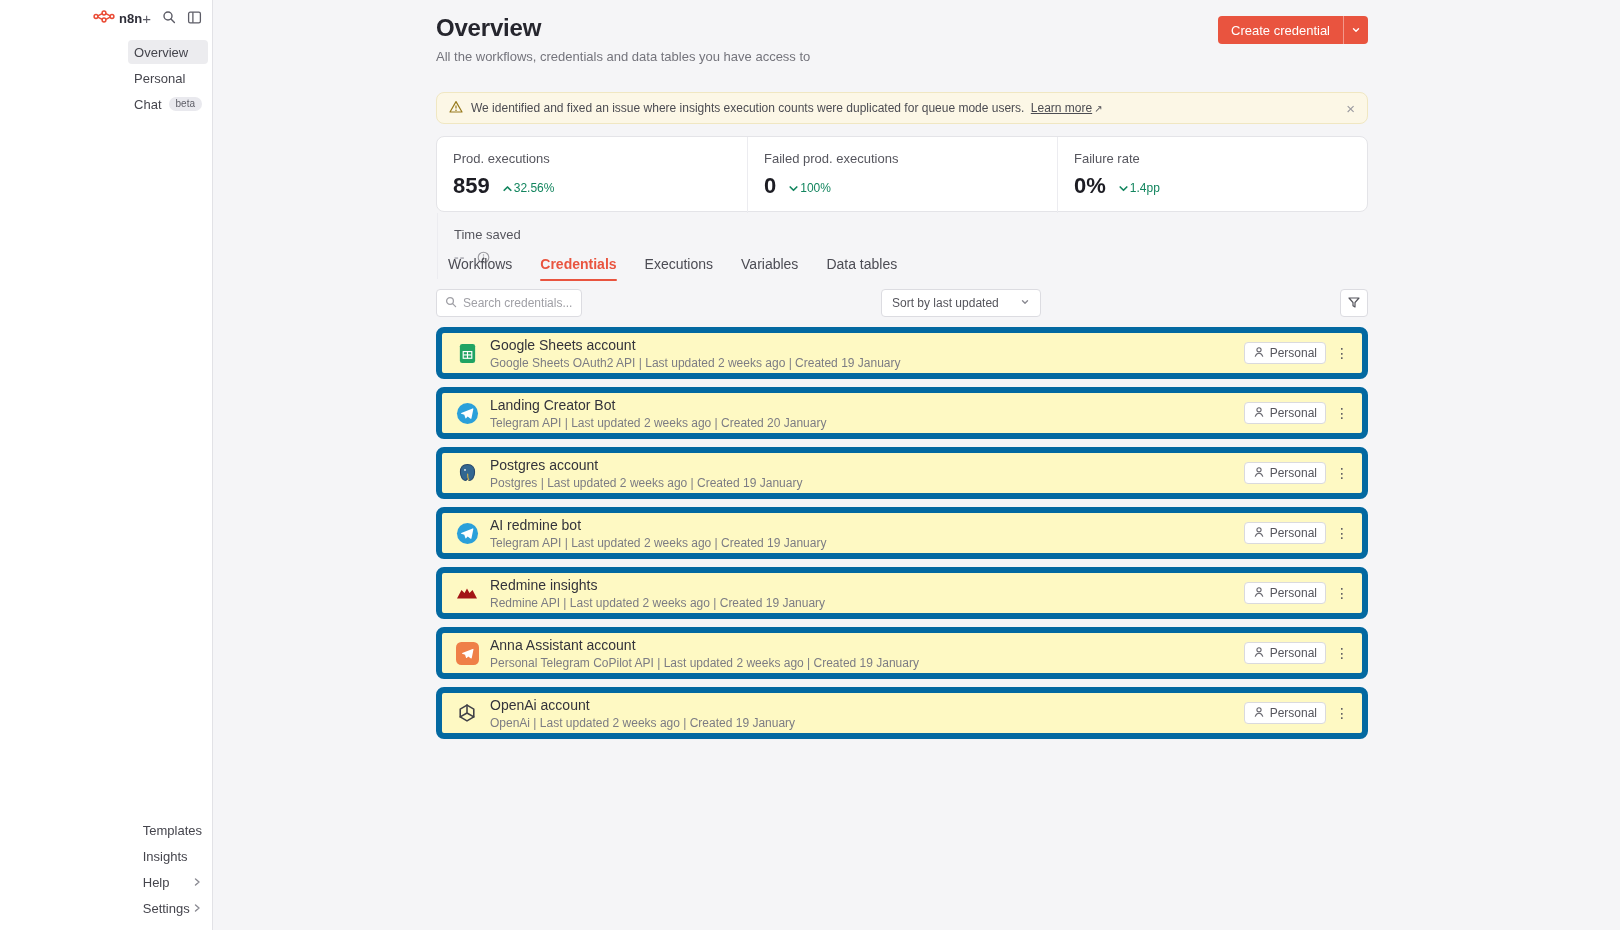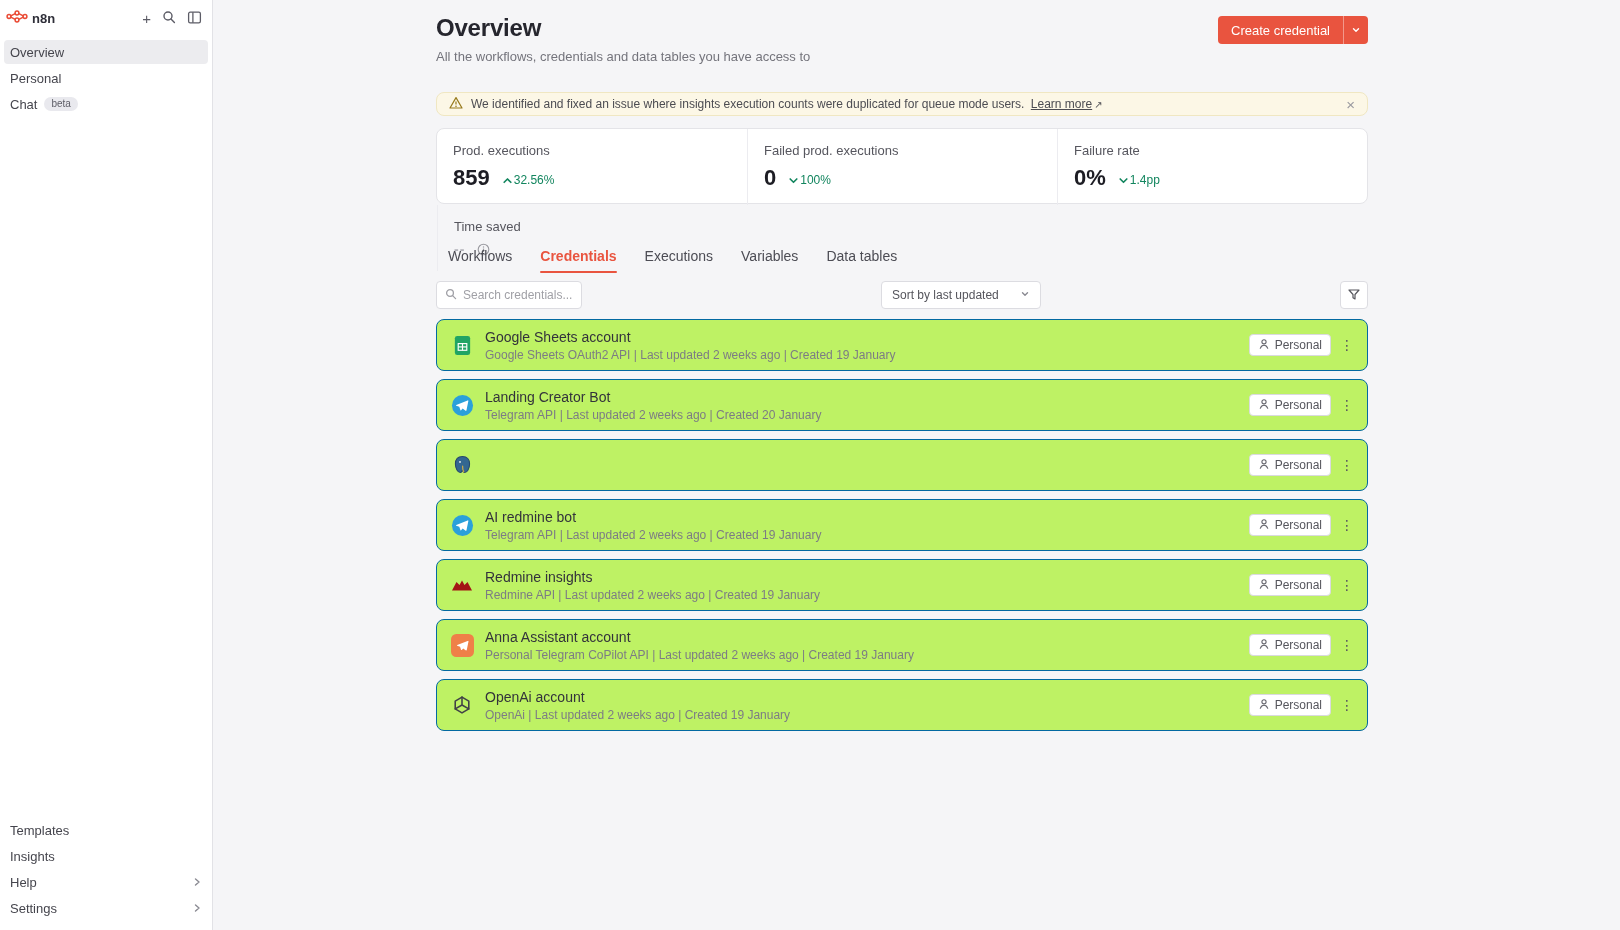--- a/index.html
+++ b/index.html
@@ -10,21 +10,21 @@
     background: #f5f5f7;
     color: #3a3a44;
     display: flex;
   }
   button { font-family: inherit; cursor: pointer; }
 
   
   .sidebar {
     width: 213px; min-width: 213px; height: 100%;
     background: #fff; border-right: 1px solid #e2e2e6;
-    display: flex; flex-direction: column;
+    display: flex; flex-direction: column; align-items: flex-end;
   }
   .sidebar-top {
     display: flex; align-items: center; justify-content: space-between;
     padding: 9px 10px 9px 6px;
   }
   .brand { display: flex; align-items: center; gap: 4px; }
   .brand-name { font-size: 13px; font-weight: 700; color: #2e2e38; }
   .top-icons { display: flex; align-items: center; gap: 11px; }
   .icon-btn { background: none; border: none; color: #5c5c66; display: flex; align-items: center; font-size: 15px; line-height: 1; padding: 0; }
   .nav { margin-top: 2px; }
@@ -53,21 +53,21 @@
     background: #e9543f; border: none; color: #fff; font-size: 13px;
     height: 28px; padding: 0 13px; border-radius: 4px 0 0 4px;
   }
   .split-btn .caret-part {
     background: #e9543f; border: none; color: #fff; width: 25px; height: 28px;
     border-left: 1px solid rgba(255,255,255,.4); border-radius: 0 4px 4px 0;
     display: flex; align-items: center; justify-content: center;
   }
 
   .banner {
-    margin-top: 28px; height: 24px;
+    margin-top: 28px; height: 32px;
     background: #fcf7e6; border: 1px solid #f0e7c2; border-radius: 8px;
     display: flex; align-items: center; gap: 8px; padding: 0 12px;
     font-size: 12px; color: #4c4c52;
   }
   .learn-more { color: #4c4c52; text-decoration: underline; cursor: pointer; margin-left: 3px; }
   .ext-glyph { font-size: 10px; margin-left: 2px; text-decoration: none; display: inline-block; }
   .banner-close { margin-left: auto; background: none; border: none; color: #9a9aa0; font-size: 15px; line-height: 1; }
 
   .stats {
     margin-top: 12px; height: 76px;
@@ -103,21 +103,21 @@
     display: flex; align-items: center; justify-content: space-between; padding: 0 10px;
     font-size: 12px; color: #55555c; cursor: pointer;
   }
   .filter-btn {
     width: 28px; height: 28px; background: #fff; border: 1px solid #dcdce1; border-radius: 4px;
     display: flex; align-items: center; justify-content: center; color: #55555c;
   }
 
   .cred-list { margin-top: 10px; }
   .cred-card {
-    height: 52px; background: #bef264; border: 1px solid #0369a1; border-radius: 8px;
+    height: 52px; background: #fef9c3; border: 6px solid #0369a1; border-radius: 8px;
     display: flex; align-items: center; padding: 0 8px 0 12px; margin-bottom: 8px; cursor: pointer;
   }
   .cred-icon { width: 26px; min-width: 26px; display: flex; align-items: center; justify-content: center; }
   .cred-text { margin-left: 10px; }
   .cred-name { font-size: 14px; font-weight: 500; color: #33333b; }
   .cred-meta { font-size: 12px; color: #7c7c84; margin-top: 3px; }
   .cred-right { margin-left: auto; display: flex; align-items: center; gap: 4px; }
   .owner-badge {
     height: 22px; display: inline-flex; align-items: center; gap: 5px; padding: 0 8px;
     border: 1px solid #dadade; border-radius: 4px; font-size: 12px; color: #55555c; background: #fff;
@@ -359,20 +359,24 @@
           </div>
         </div>
         <div class="cred-card">
           <div class="cred-icon">
             <svg width="23" height="23" viewBox="0 0 24 24">
               <path d="M12 2.6c-4.9 0-7.4 3.3-7.4 7.8 0 4.7 2.6 8.9 5.1 8.9 1.1 0 1.7-.6 1.8-1.7h1c.1 1.1.7 1.7 1.8 1.7 2.5 0 5.1-4.2 5.1-8.9 0-4.5-2.5-7.8-7.4-7.8z" fill="#336791" stroke="#26476b" stroke-width="1.1"></path>
               <circle cx="9.4" cy="8.3" r=".9" fill="#fff"></circle>
               <path d="M12.2 12.6c.1 2.6-.3 4.6 1.2 6" stroke="#e8b73b" stroke-width="1.1" fill="none" stroke-linecap="round"></path>
             </svg>
           </div>
+          <div class="cred-text">
+            <div class="cred-name">Postgres account</div>
+            <div class="cred-meta">Postgres | Last updated 2 weeks ago | Created 19 January</div>
+          </div>
           <div class="cred-right">
             <div class="owner-badge">
               <span class="person"><svg width="12" height="12" viewBox="0 0 12 12">
                   <circle cx="6" cy="3.8" r="2.1" fill="none" stroke="#66666e" stroke-width="1.1"></circle>
                   <path d="M2.3 10.3c.7-2.1 2.1-3.1 3.7-3.1s3 1 3.7 3.1" fill="none" stroke="#66666e" stroke-width="1.1" stroke-linecap="round"></path>
                 </svg></span>
               <span>Personal</span>
             </div>
             <button class="kebab">⋮</button>
           </div>

